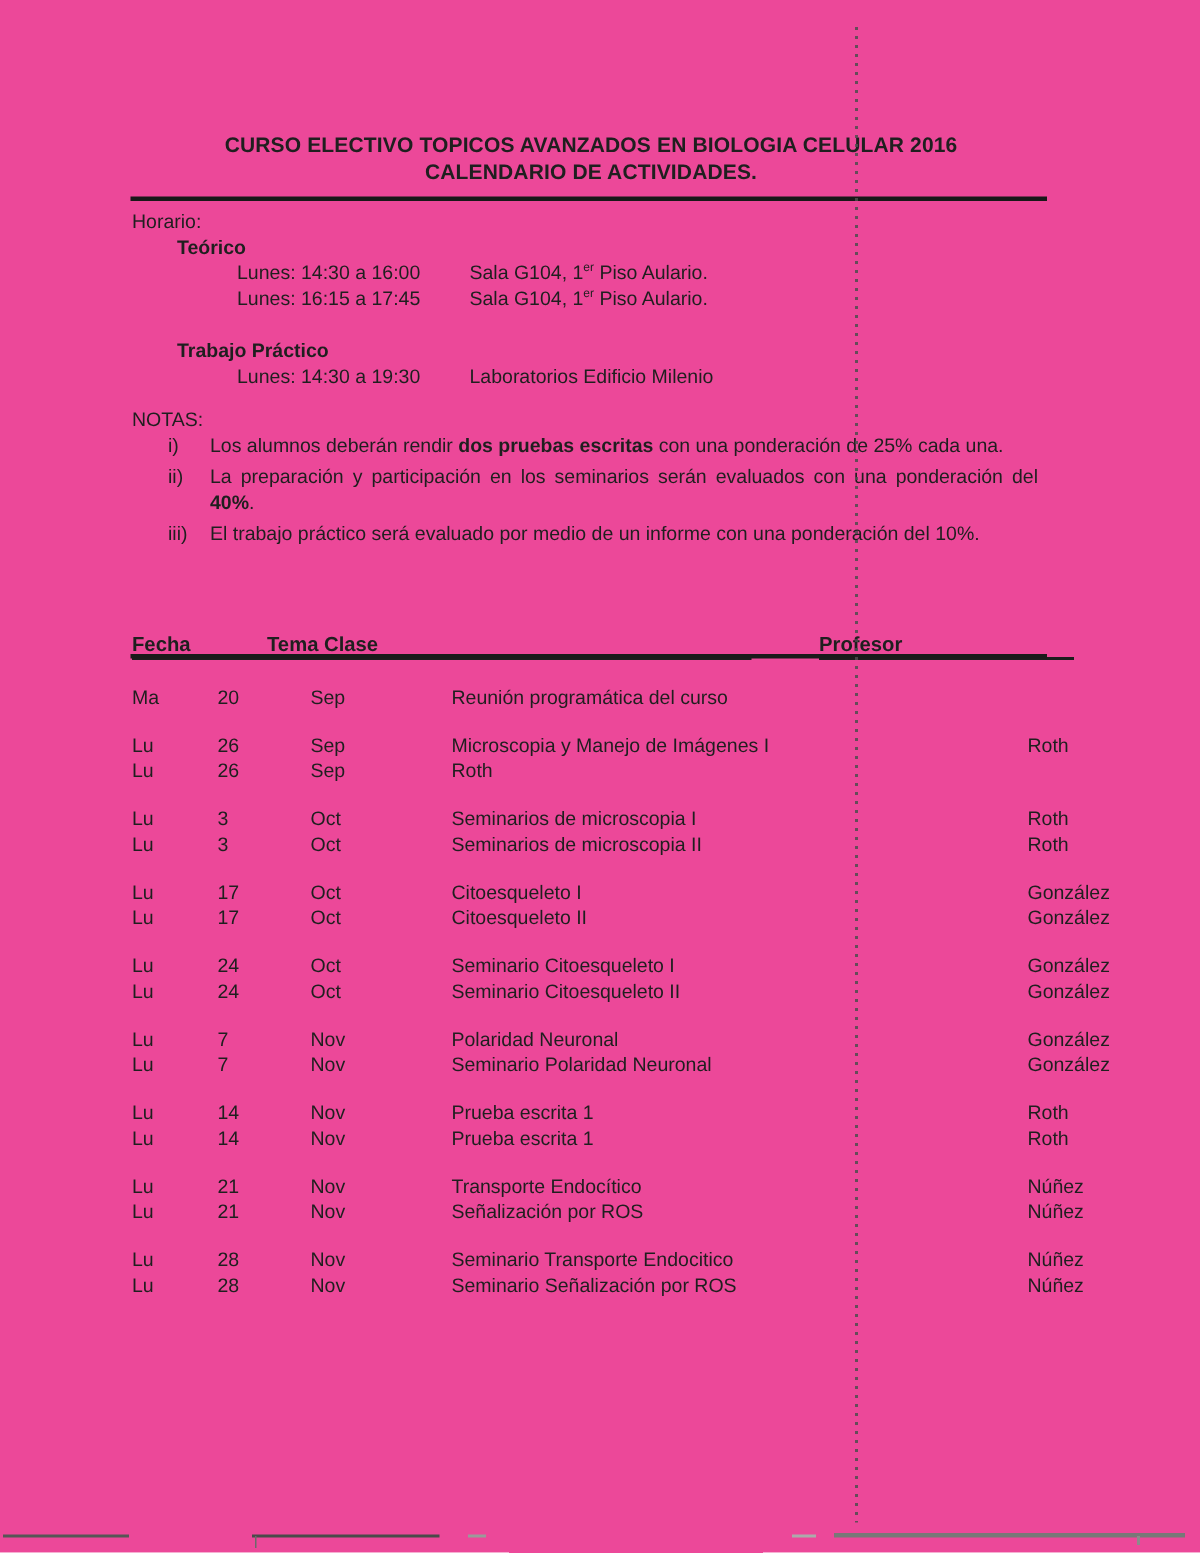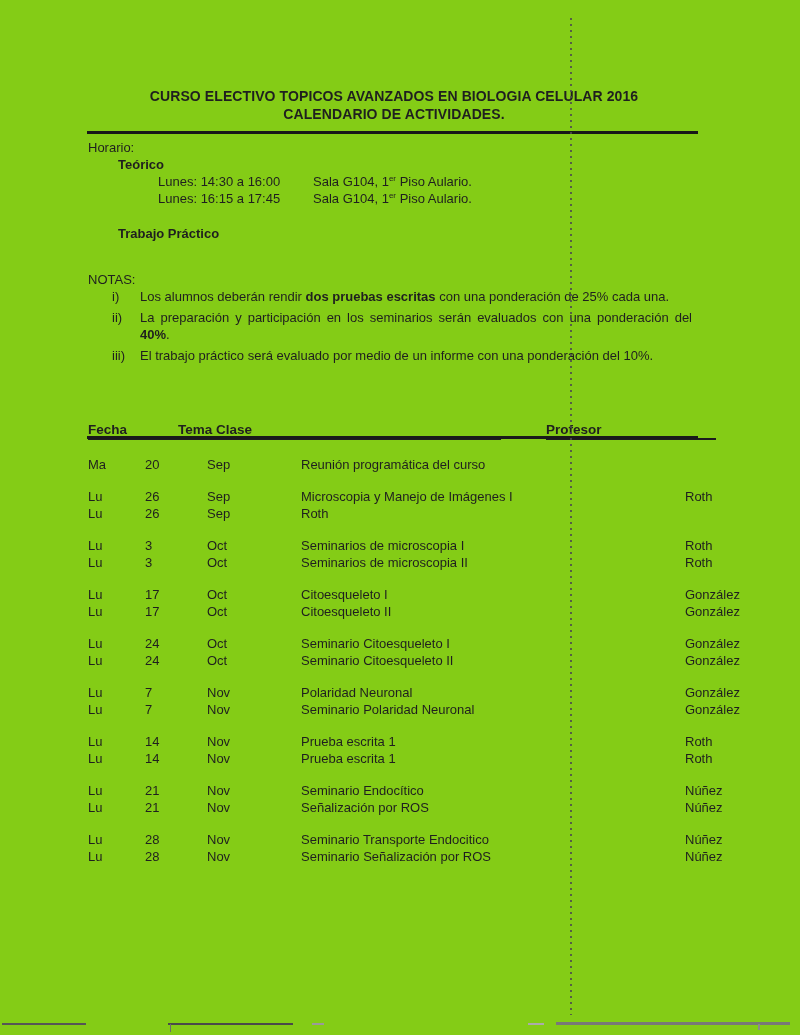--- a/index.html
+++ b/index.html
@@ -1,16 +1,16 @@
 <!DOCTYPE html>
 <html><head>
 <meta charset="utf-8">
 <style>
   html,body{margin:0;padding:0;background:#ffffff;}
-  .page{position:relative;width:800px;height:1035px;background:#84cc16;overflow:hidden;
+  .page{position:relative;width:800px;height:1035px;background:#ec4899;overflow:hidden;
         font-family:"Liberation Sans","DejaVu Sans",sans-serif;color:#1f1f1f;}
 
   
   .title{position:absolute;top:87px;left:88px;width:612px;text-align:center;
          font-weight:bold;font-size:14px;line-height:18px;letter-spacing:0.1px;}
   .rule-title{position:absolute;top:131px;left:87px;width:611px;height:3px;background:#181818;}
 
   
   .horario{position:absolute;top:139px;left:88px;width:612px;font-size:13px;line-height:17px;}
   .h-heading{font-weight:bold;margin-left:30px;}
@@ -72,20 +72,24 @@
     <div class="h-row">
       <span class="h-time">Lunes: 14:30 a 16:00</span>
       <span class="h-place"><span>Sala G104, 1</span><sup>er</sup><span> Piso Aulario.</span></span>
     </div>
     <div class="h-row">
       <span class="h-time">Lunes: 16:15 a 17:45</span>
       <span class="h-place"><span>Sala G104, 1</span><sup>er</sup><span> Piso Aulario.</span></span>
     </div>
     <div class="h-gap"></div>
     <div class="h-heading">Trabajo Práctico</div>
+    <div class="h-row">
+      <span class="h-time">Lunes: 14:30 a 19:30</span>
+      <span class="h-place"><span>Laboratorios Edificio Milenio</span><sup></sup><span></span></span>
+    </div>
   </div>
 
   <div class="notas">
     <div>NOTAS:</div>
     <div class="nitem">
       <span class="nnum">i)</span>
       <span class="ntext"><span>Los alumnos deberán rendir </span><b>dos pruebas escritas</b><span> con una ponderación de 25% cada una.</span></span>
     </div>
     <div class="nitem">
       <span class="nnum">ii)</span>
@@ -207,21 +211,21 @@
       <span>Nov</span>
       <span>Prueba escrita 1</span>
       <span>Roth</span>
     </div>
       </div>
       <div class="tgroup">
         <div class="trow">
       <span>Lu</span>
       <span>21</span>
       <span>Nov</span>
-      <span>Seminario Endocítico</span>
+      <span>Transporte Endocítico</span>
       <span>Núñez</span>
     </div>
         <div class="trow">
       <span>Lu</span>
       <span>21</span>
       <span>Nov</span>
       <span>Señalización por ROS</span>
       <span>Núñez</span>
     </div>
       </div>

